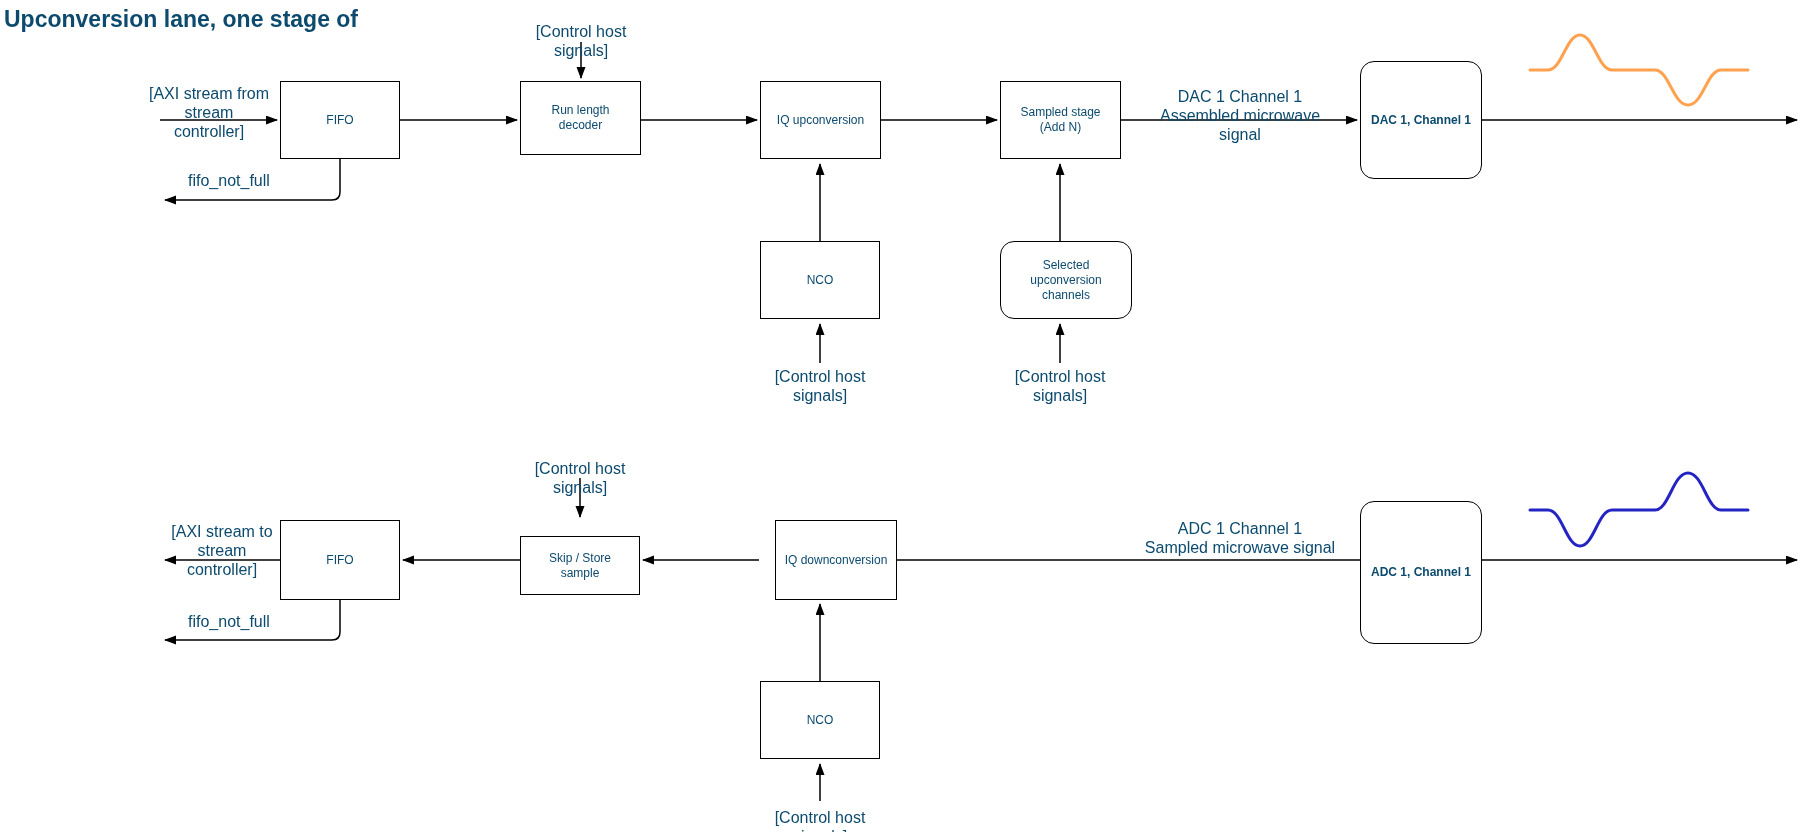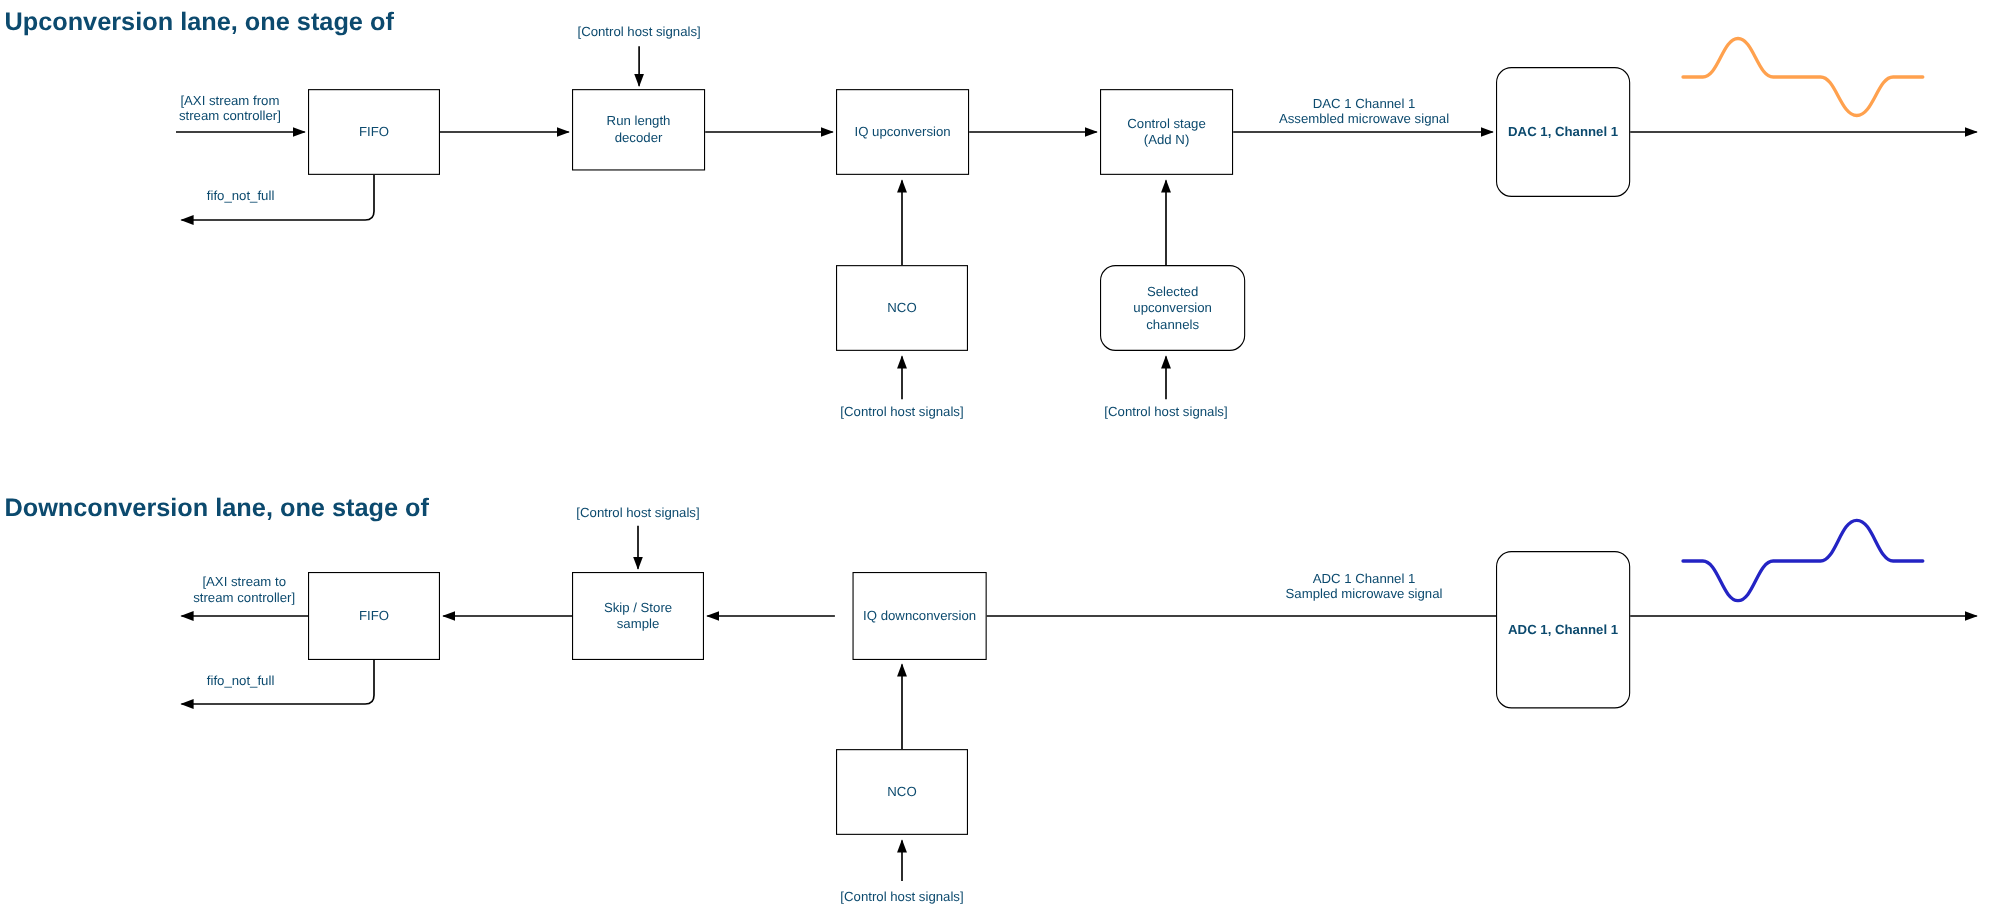--- a/index.html
+++ b/index.html
@@ -9,21 +9,21 @@
   }
   .box{
     position:absolute;border:1px solid #000;background:#fff;
     display:flex;align-items:center;justify-content:center;
     text-align:center;font-size:12px;line-height:1.25;white-space:pre-line;
     box-sizing:border-box;
   }
   .rounded{border-radius:14px;}
   .bold{font-weight:bold;}
   .lbl{
-    position:absolute;font-size:12px;line-height:1.2;text-align:center;
+    position:absolute;font-size:16px;line-height:1.2;text-align:center;
     white-space:pre-line;
   }
   .lbl.left{text-align:left;}
   .title{
     position:absolute;font-size:23px;font-weight:bold;white-space:nowrap;
   }
   svg.overlay{position:absolute;left:0;top:0;pointer-events:none;}
   svg .wire{stroke:#000;stroke-width:1.5;fill:none;}
   svg .wave{fill:none;stroke-width:3;stroke-linecap:round;}
 </style>
@@ -75,50 +75,49 @@
 
   <div class="lbl left" style="left:188px;top:171px;">fifo_not_full</div>
 
   <div class="box" style="left:280px;top:81px;width:120px;height:78px;"><span>FIFO</span></div>
 
   <div class="box" style="left:520px;top:81px;width:121px;height:74px;"><span>Run length
 decoder</span></div>
 
   <div class="box" style="left:760px;top:81px;width:121px;height:78px;text-align:right;"><span>IQ upconversion</span></div>
 
-  <div class="box" style="left:1000px;top:81px;width:121px;height:78px;"><span>Control stage
+  <div class="box" style="left:1000px;top:81px;width:121px;height:78px;"><span>Sampled stage
 (Add N)</span></div>
 
   <div class="box rounded bold" style="left:1360px;top:61px;width:122px;height:118px;"><span>DAC 1, Channel 1</span></div>
 
   <div class="lbl" style="left:1140px;top:87px;width:200px;">DAC 1 Channel 1
 Assembled microwave signal</div>
 
   <div class="box" style="left:760px;top:241px;width:120px;height:78px;"><span>NCO</span></div>
 
   <div class="box rounded" style="left:1000px;top:241px;width:132px;height:78px;"><span>Selected
 upconversion
 channels</span></div>
 
   <div class="lbl" style="left:760px;top:367px;width:120px;">[Control host signals]</div>
 
   <div class="lbl" style="left:1000px;top:367px;width:120px;">[Control host signals]</div>
 
-  <div class="title" style="left:4px;top:448px;">Downconversion lane, one stage of</div>
 
   <div class="lbl" style="left:520px;top:459px;width:120px;">[Control host signals]</div>
 
   <div class="lbl" style="left:162px;top:522px;width:120px;">[AXI stream to
 stream controller]</div>
 
   <div class="lbl left" style="left:188px;top:612px;">fifo_not_full</div>
 
   <div class="box" style="left:280px;top:520px;width:120px;height:80px;"><span>FIFO</span></div>
 
-  <div class="box" style="left:520px;top:520px;width:120px;height:80px;"><span>Skip / Store
+  <div class="box" style="left:520px;top:536px;width:120px;height:59px;"><span>Skip / Store
 sample</span></div>
 
   <div class="box" style="left:775px;top:520px;width:122px;height:80px;"><span>IQ downconversion</span></div>
 
   <div class="box rounded bold" style="left:1360px;top:501px;width:122px;height:143px;"><span>ADC 1, Channel 1</span></div>
 
   <div class="lbl" style="left:1140px;top:519px;width:200px;">ADC 1 Channel 1
 Sampled microwave signal</div>
 
   <div class="box" style="left:760px;top:681px;width:120px;height:78px;"><span>NCO</span></div>

